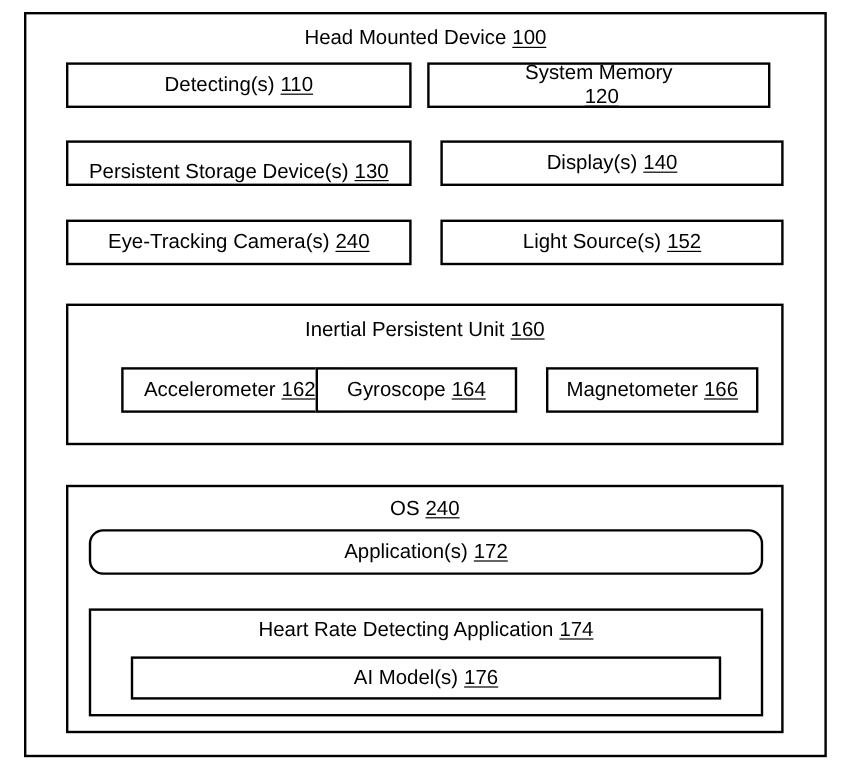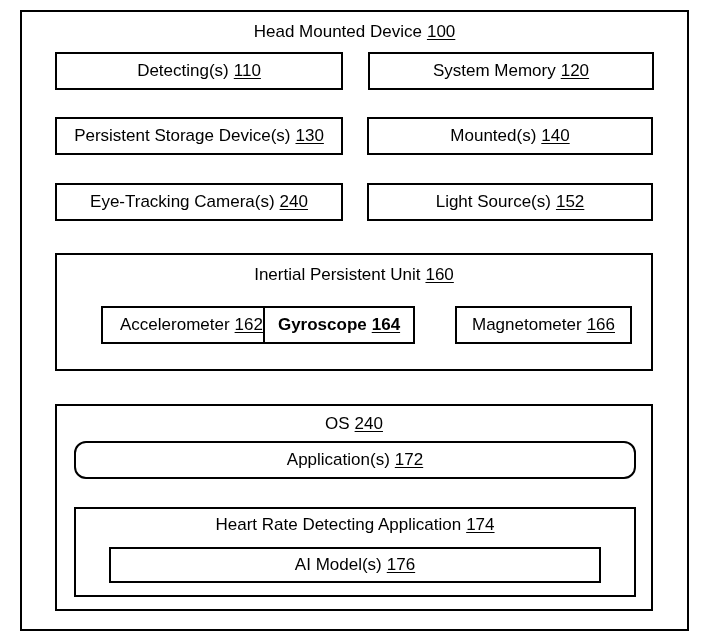--- a/index.html
+++ b/index.html
@@ -50,52 +50,52 @@
   <div class="box" style="left:20px; top:10px; width:669px; height:621px;">
 
     <div class="title" style="top:10px;">
       <span>Head Mounted Device</span><span class="ref">100</span>
     </div>
 
     <div class="box cell" style="left:33px; top:40px; width:288px; height:38px;">
       <span>Detecting(s)</span>
         <span class="ref">110</span>
     </div>
-    <div class="box cell" style="left:346px; top:40px; width:286px; height:38px;">
+    <div class="box cell" style="left:334px; top:40px; width:286px; height:38px;flex-direction:column;">
       <span>System Memory</span>
         <span class="ref">120</span>
     </div>
 
-    <div class="box cell" style="left:33px; top:105px; width:288px; height:38px;">
+    <div class="box cell" style="left:33px; top:105px; width:288px; height:38px;align-items:flex-end;">
       <span>Persistent Storage Device(s)</span>
         <span class="ref">130</span>
     </div>
     <div class="box cell" style="left:345px; top:105px; width:286px; height:38px;">
-      <span>Mounted(s)</span>
+      <span>Display(s)</span>
         <span class="ref">140</span>
     </div>
 
     <div class="box cell" style="left:33px; top:171px; width:288px; height:38px;">
       <span>Eye-Tracking Camera(s)</span>
         <span class="ref">240</span>
     </div>
     <div class="box cell" style="left:345px; top:171px; width:286px; height:38px;">
       <span>Light Source(s)</span>
         <span class="ref">152</span>
     </div>
 
     <div class="box" style="left:33px; top:241px; width:598px; height:118px;">
       <div class="title" style="top:10px;">
         <span>Inertial Persistent Unit</span><span class="ref">160</span>
       </div>
       <div class="box cell" style="left:16px; top:51px; width:181px; height:38px;margin-left:28px;">
         <span>Accelerometer</span>
           <span class="ref">162</span>
       </div>
-      <div class="box cell" style="left:206px; top:51px; width:152px; height:38px;font-weight:bold;">
+      <div class="box cell" style="left:206px; top:51px; width:168px; height:38px;">
         <span>Gyroscope</span>
           <span class="ref">164</span>
       </div>
       <div class="box cell" style="left:398px; top:51px; width:177px; height:38px;">
         <span>Magnetometer</span>
           <span class="ref">166</span>
       </div>
     </div>
 
     <div class="box" style="left:33px; top:392px; width:598px; height:207px;">

